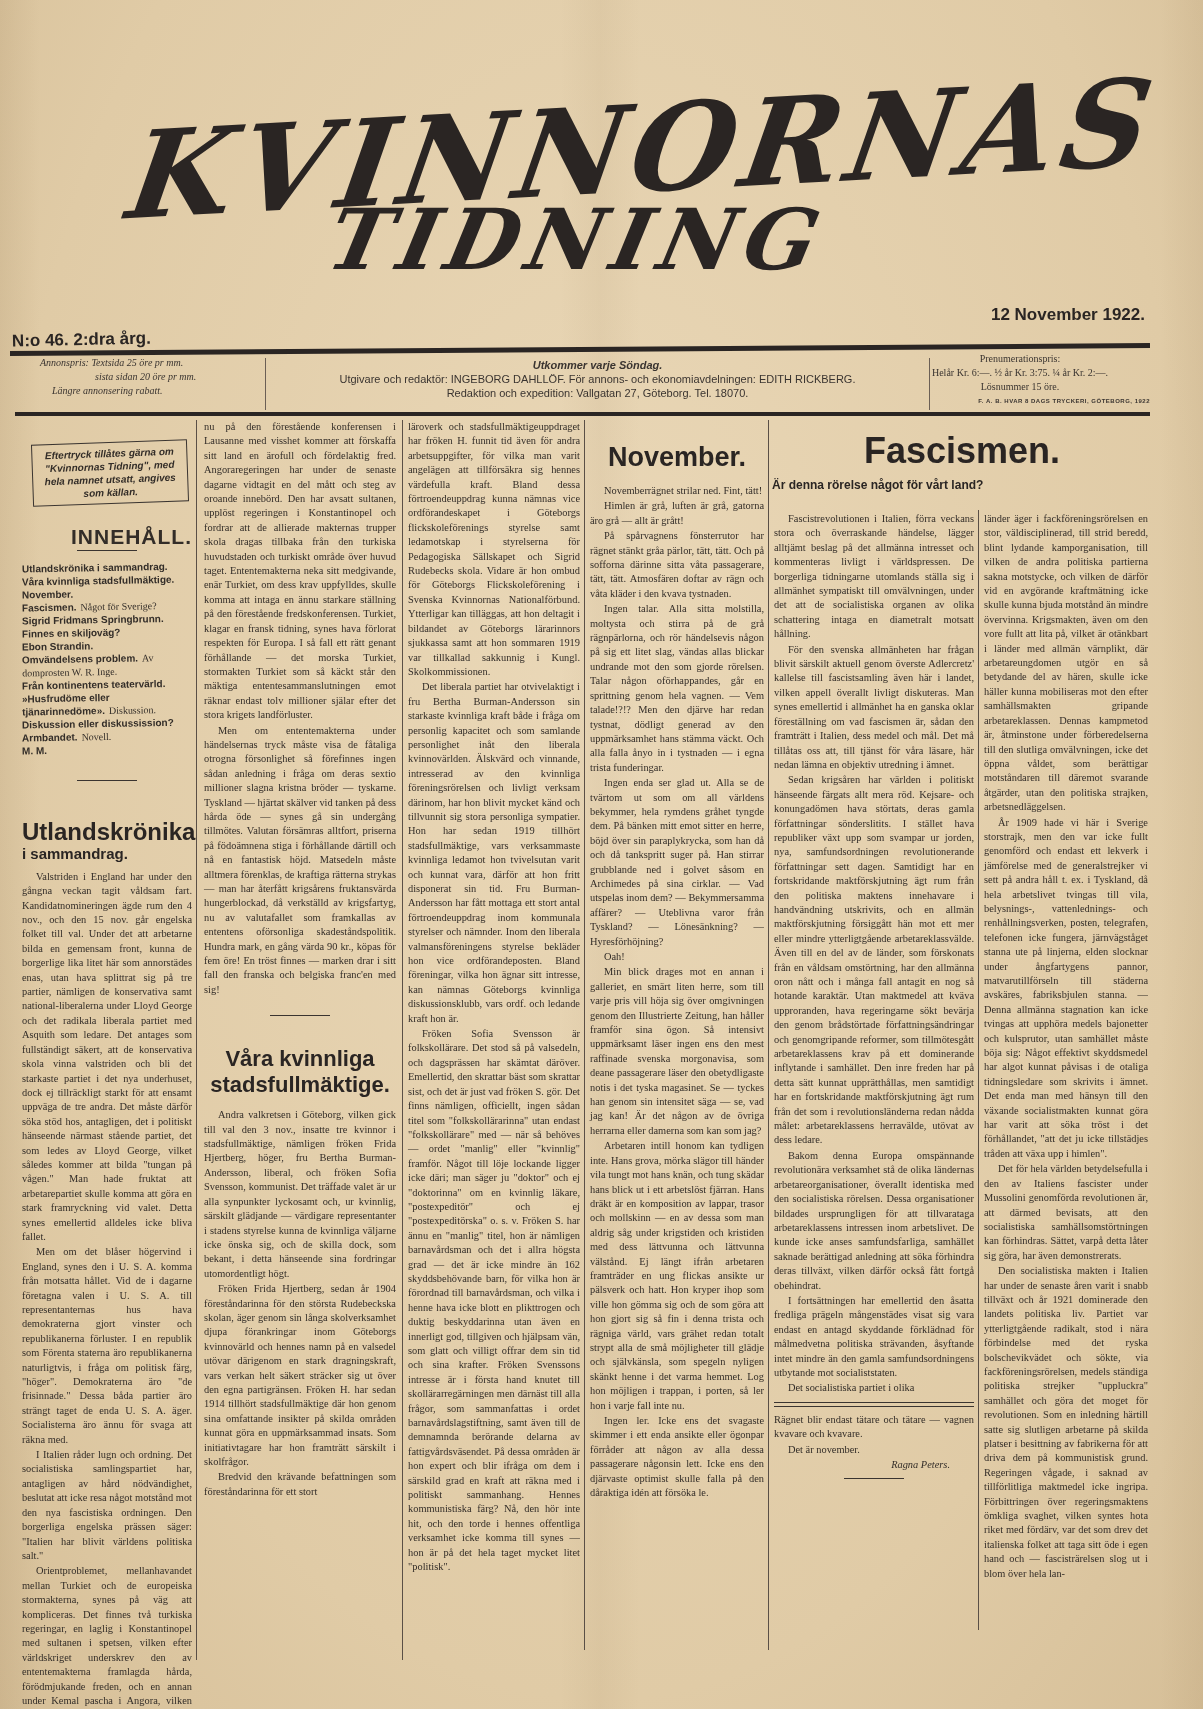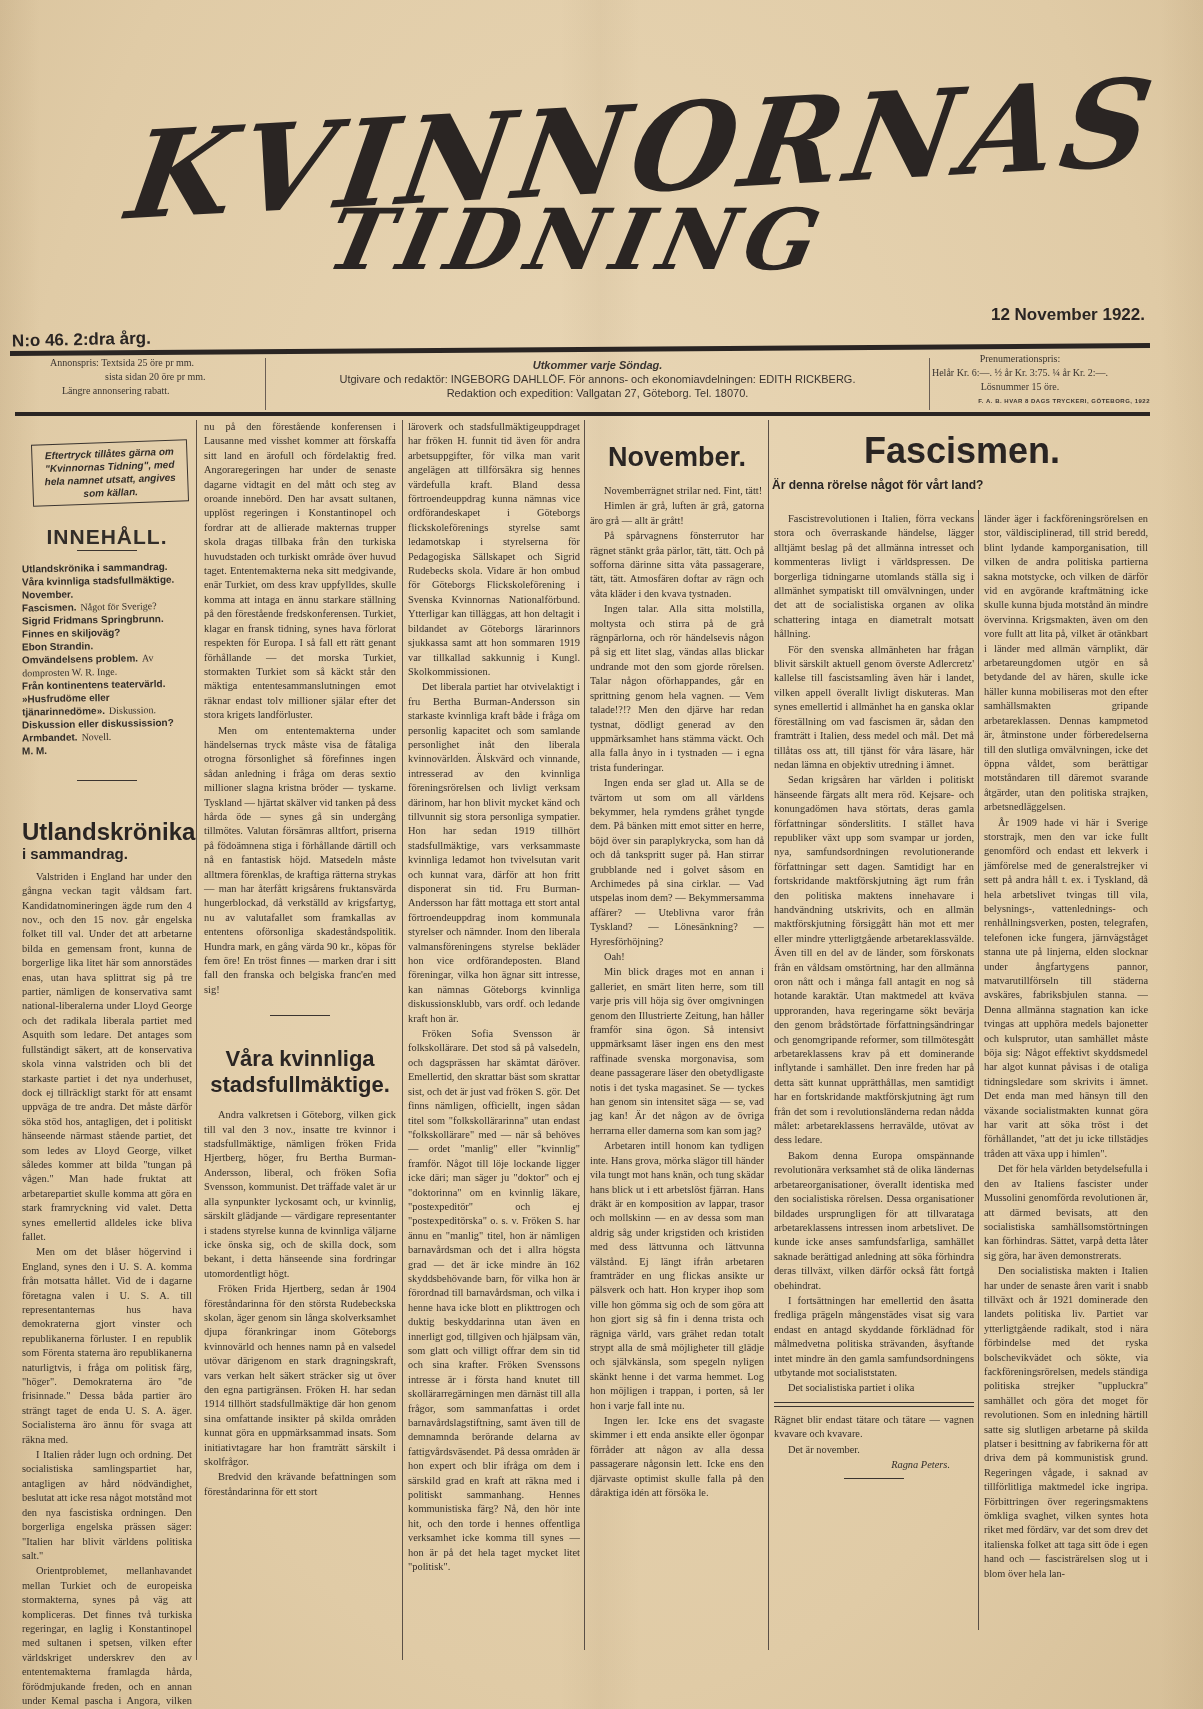--- a/index.html
+++ b/index.html
@@ -46,38 +46,38 @@
   }
   .rule-thick {
     position: absolute; height: 5px; background: #2a2523;
   }
 
   
   .info-band {
     position: absolute; left: 10px; top: 352px; width: 1140px; height: 60px;
     font-family: "Liberation Serif", serif; font-size: 10px; color: #3a3430;
   }
-  .info-left { position: absolute; left: 40px; top: 4px; width: 220px; line-height: 14px; }
+  .info-left { position: absolute; left: 30px; top: 4px; width: 220px; line-height: 14px; font-style: italic; }
   .info-left div { white-space: nowrap; }
   .info-mid { position: absolute; left: 255px; top: 6px; width: 665px; text-align: center; border-left: 1px solid #6b5f55; border-right: 1px solid #6b5f55; height: 52px; line-height: 14px; font-family: "Liberation Sans", sans-serif; font-size: 11px; }
   .info-mid .pub { font-style: italic; font-weight: bold; }
   .info-right { position: absolute; left: 880px; top: 0; width: 260px; text-align: center; line-height: 14px; }
   .info-right .printer { font-family: "Liberation Sans", sans-serif; font-size: 6px; font-weight: bold; text-align: right; letter-spacing: 0.5px; }
 
   
   .col { position: absolute; top: 420px; font-size: 10.4px; line-height: 14.4px; text-align: justify; hyphens: auto; color: #332d28; }
   .col p { text-indent: 14px; margin-bottom: 1px; }
   .col-divider { position: absolute; top: 420px; width: 1px; background: #5a4f46; }
 
   .notice-box {
     margin: 22px 4px 6px 10px; border: 1.5px solid #3a3430; padding: 4px 6px;
     font-family: "Liberation Sans", sans-serif; font-style: italic; font-weight: bold;
     font-size: 10px; line-height: 13px; text-align: center; transform: rotate(-2deg);
   }
-  .toc-title { text-align: center; font-family: "Liberation Sans", sans-serif; font-weight: bold; font-size: 21px; letter-spacing: 1px; margin: 26px 0 6px; }
+  .toc-title { text-align: right; font-family: "Liberation Sans", sans-serif; font-weight: bold; font-size: 21px; letter-spacing: 1px; margin: 26px 0 6px; }
   .short-rule { width: 60px; height: 1px; background: #3a3430; margin: 6px auto 10px; }
   .toc-item { font-family: "Liberation Sans", sans-serif; font-weight: bold; font-size: 10px; line-height: 13px; text-align: left; transform: rotate(-1deg); }
   .toc-item .sub { font-family: "Liberation Serif", serif; font-weight: normal; margin-left: 4px; }
 
   .head-big { font-family: "Liberation Sans", sans-serif; font-weight: bold; font-size: 27px; line-height: 30px; text-align: center; color: #2a2523; }
   .head-sub { font-family: "Liberation Sans", sans-serif; font-weight: bold; font-size: 15px; color: #2a2523; }
   .sig { text-align: right; font-style: italic; margin-right: 24px; }
   .double-rule { border-top: 1.5px solid #3a3430; border-bottom: 1.5px solid #3a3430; height: 5px; margin: 6px 0; }
 </style>
 </head>

